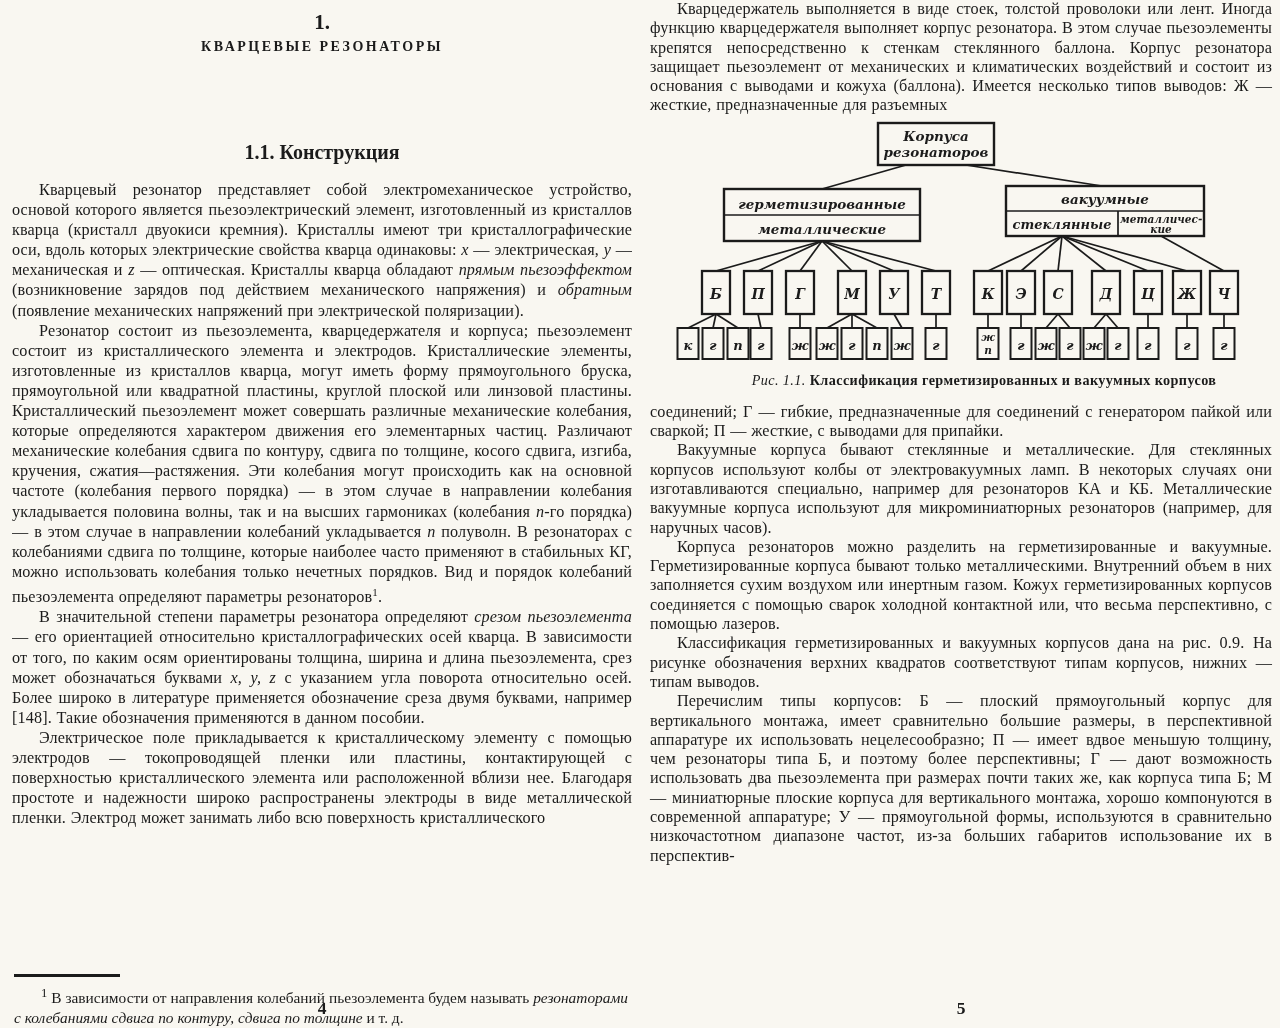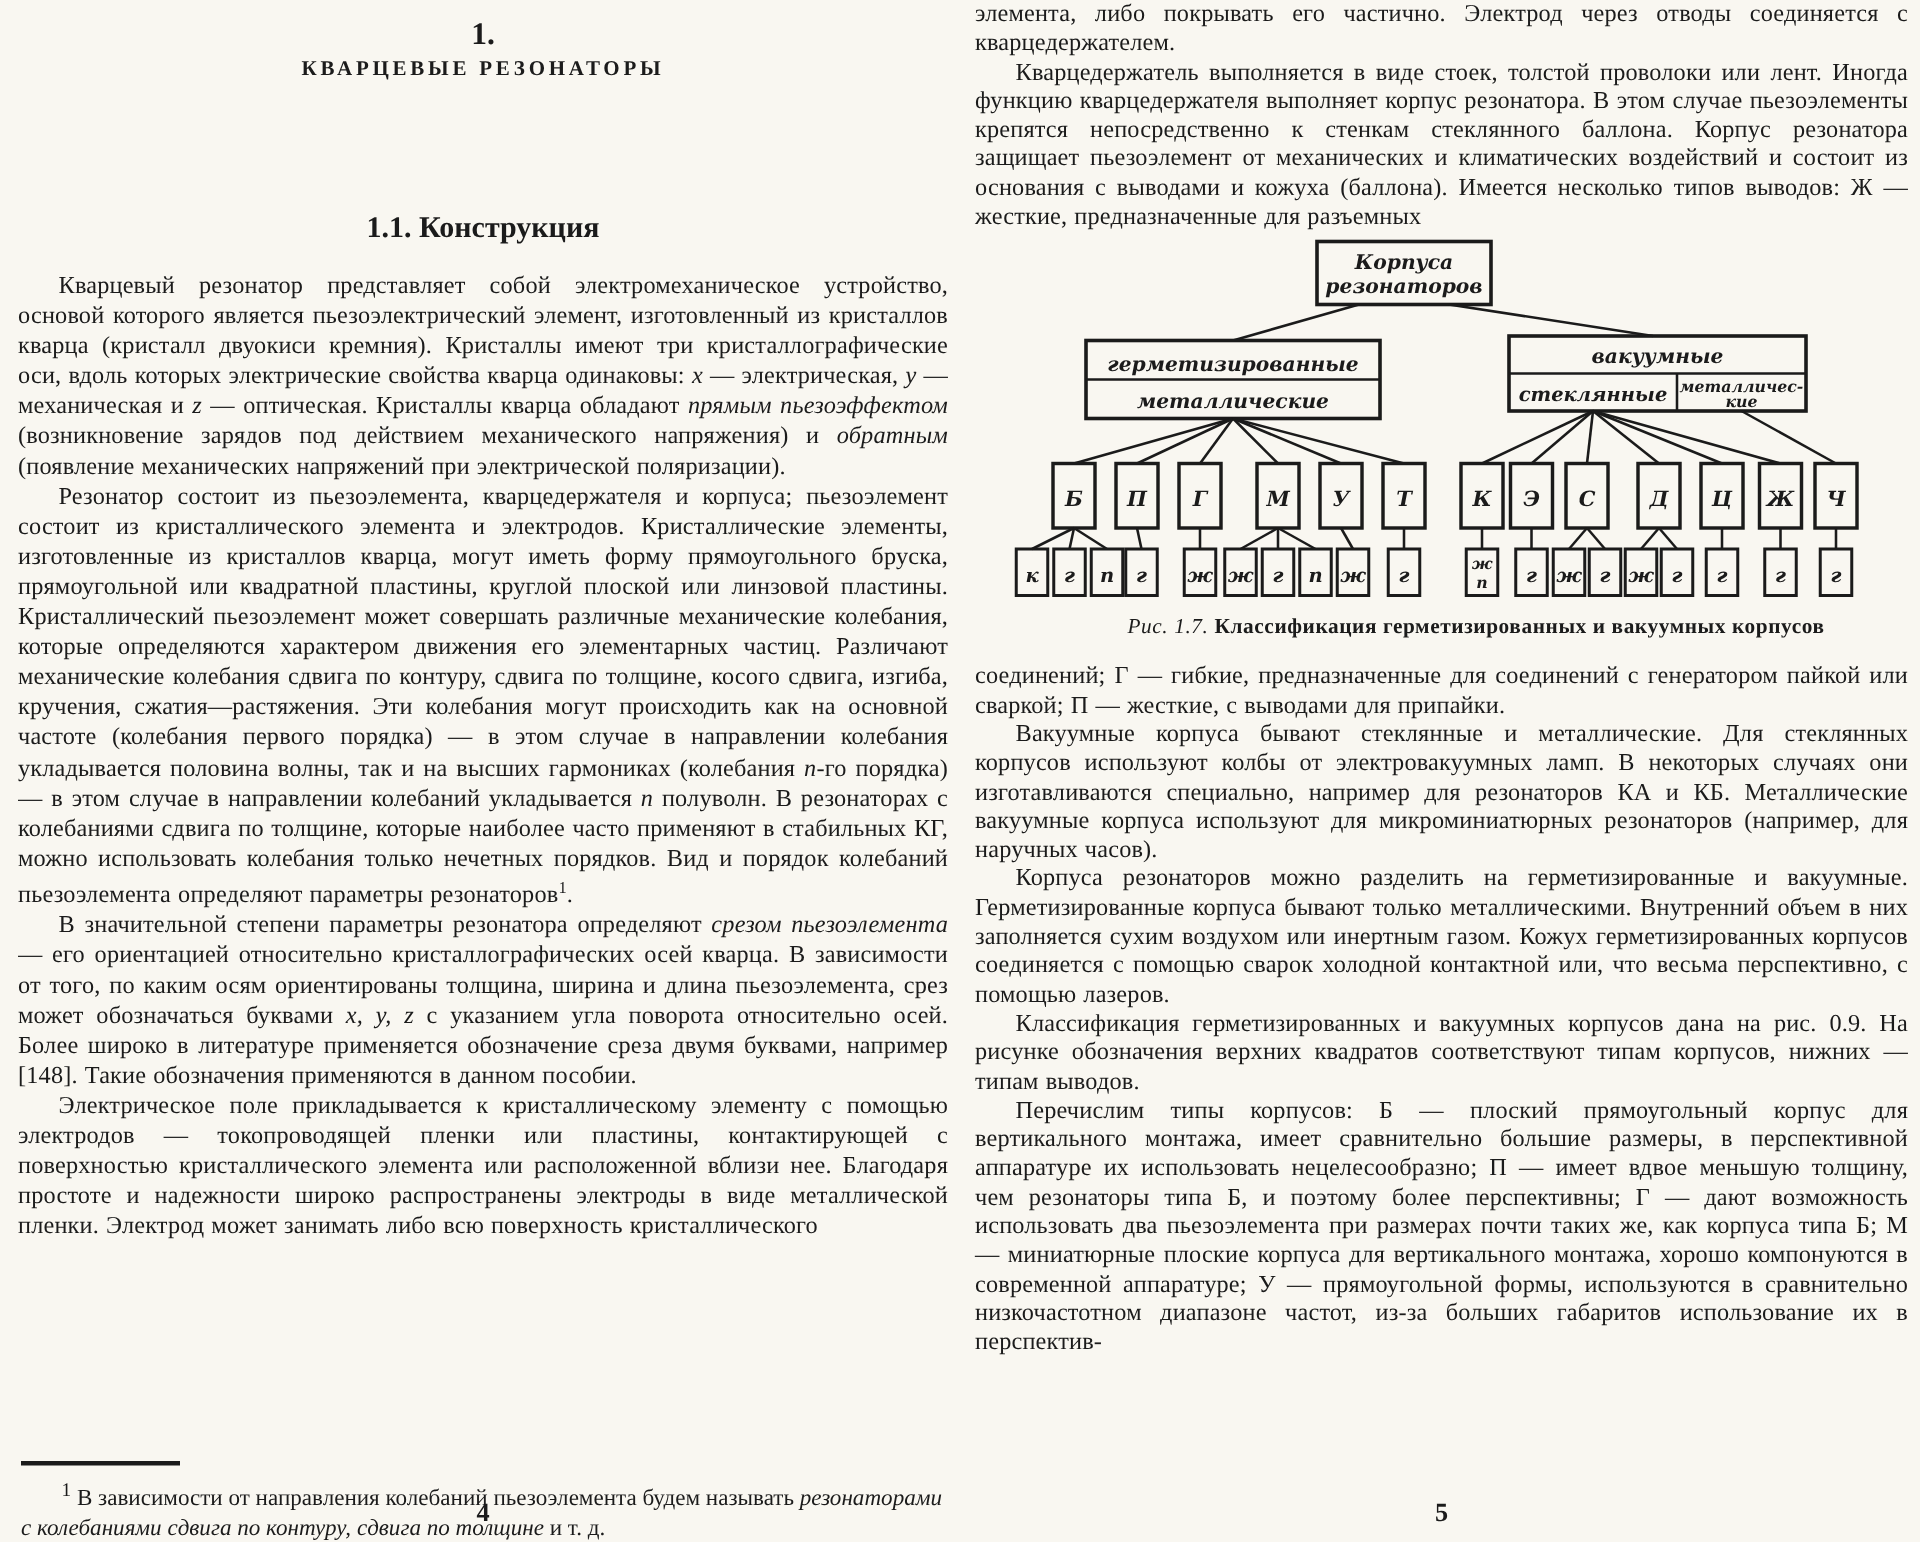--- a/index.html
+++ b/index.html
@@ -59,21 +59,20 @@
   <div class="footnote">
     <div class="fn-rule"></div>
     <p><sup>1</sup> В зависимости от направления колебаний пьезоэлемента будем называть <i>резонаторами с колебаниями сдвига по контуру, сдвига по толщине</i> и т. д.</p>
   </div>
 
   <div class="page-number">4</div>
 </div>
 
 <div class="page" id="page-right">
   <div class="body-text">
-    <p class="cont">элемента, либо покрывать его частично. Электрод через отводы соединяется с кварцедержателем.</p>
     <p>Кварцедержатель выполняется в виде стоек, толстой проволоки или лент. Иногда функцию кварцедержателя выполняет корпус резонатора. В этом случае пьезоэлементы крепятся непосредственно к стенкам стеклянного баллона. Корпус резонатора защищает пьезоэлемент от механических и климатических воздействий и состоит из основания с выводами и кожуха (баллона). Имеется несколько типов выводов: Ж — жесткие, предназначенные для  разъемных</p>
   </div>
 
   <figure>
     <svg id="fig-svg" width="592" height="246" viewBox="0 0 592 246">
         <rect x="212" y="3" width="116" height="42" fill="none" stroke="#1b1b1b" stroke-width="2.4"></rect>
         <text x="270" y="21" text-anchor="middle" fill="#1b1b1b" font-size="13.5" font-style="italic" font-weight="bold" font-family="&quot;DejaVu Serif&quot;,serif">Корпуса</text>
         <text x="270" y="37" text-anchor="middle" fill="#1b1b1b" font-size="13.5" font-style="italic" font-weight="bold" font-family="&quot;DejaVu Serif&quot;,serif">резонаторов</text>
         <line x1="240" y1="45" x2="156" y2="69" stroke="#1b1b1b" stroke-width="1.7"></line>
         <line x1="300" y1="45" x2="436" y2="66" stroke="#1b1b1b" stroke-width="1.7"></line>
@@ -179,21 +178,21 @@
         <line x1="521" y1="194" x2="521" y2="208" stroke="#1b1b1b" stroke-width="1.7"></line>
         <rect x="510.5" y="208" width="21" height="31" fill="none" stroke="#1b1b1b" stroke-width="2"></rect>
         <text x="521" y="230" text-anchor="middle" fill="#1b1b1b" font-size="13" font-style="italic" font-weight="bold" font-family="&quot;DejaVu Serif&quot;,serif">г</text>
         <line x1="495" y1="116" x2="558" y2="151" stroke="#1b1b1b" stroke-width="1.7"></line>
         <rect x="544" y="151" width="28" height="43" fill="none" stroke="#1b1b1b" stroke-width="2.3"></rect>
         <text x="558" y="179" text-anchor="middle" fill="#1b1b1b" font-size="14" font-style="italic" font-weight="bold" font-family="&quot;DejaVu Serif&quot;,serif">Ч</text>
         <line x1="558" y1="194" x2="558" y2="208" stroke="#1b1b1b" stroke-width="1.7"></line>
         <rect x="547.5" y="208" width="21" height="31" fill="none" stroke="#1b1b1b" stroke-width="2"></rect>
         <text x="558" y="230" text-anchor="middle" fill="#1b1b1b" font-size="13" font-style="italic" font-weight="bold" font-family="&quot;DejaVu Serif&quot;,serif">г</text>
       </svg>
-    <figcaption class="fig-caption"><i>Рис. 1.7.</i> Классификация герметизированных и вакуумных корпусов</figcaption>
+    <figcaption class="fig-caption"><i>Рис. 1.1.</i> Классификация герметизированных и вакуумных корпусов</figcaption>
   </figure>
 
   <div class="body-text">
     <p class="cont">соединений; Г — гибкие, предназначенные  для соединений с генератором пайкой или сваркой; П — жесткие, с выводами для припайки.</p>
     <p>Вакуумные корпуса бывают стеклянные и металлические. Для стеклянных корпусов используют колбы от электровакуумных ламп. В некоторых случаях они изготавливаются специально, например для резонаторов КА и КБ. Металлические вакуумные корпуса используют для микроминиатюрных резонаторов (например, для наручных часов).</p>
     <p>Корпуса резонаторов можно разделить на герметизированные и вакуумные. Герметизированные корпуса бывают только металлическими. Внутренний объем в них заполняется сухим воздухом или инертным газом. Кожух герметизированных корпусов соединяется с помощью сварок холодной контактной или, что весьма перспективно, с помощью лазеров.</p>
     <p>Классификация герметизированных и вакуумных корпусов дана на рис. 0.9. На рисунке обозначения верхних квадратов соответствуют типам корпусов, нижних — типам выводов.</p>
     <p>Перечислим типы корпусов: Б — плоский прямоугольный корпус для вертикального монтажа, имеет сравнительно большие размеры, в перспективной аппаратуре их использовать нецелесообразно; П — имеет вдвое меньшую толщину, чем резонаторы типа Б, и поэтому более перспективны; Г — дают возможность использовать два пьезоэлемента при размерах почти таких же, как корпуса типа Б; М — миниатюрные плоские корпуса для вертикального монтажа, хорошо компонуются в современной аппаратуре; У — прямоугольной формы, используются в сравнительно низкочастотном диапазоне частот, из-за больших габаритов использование их в перспектив-</p>
   </div>
 

